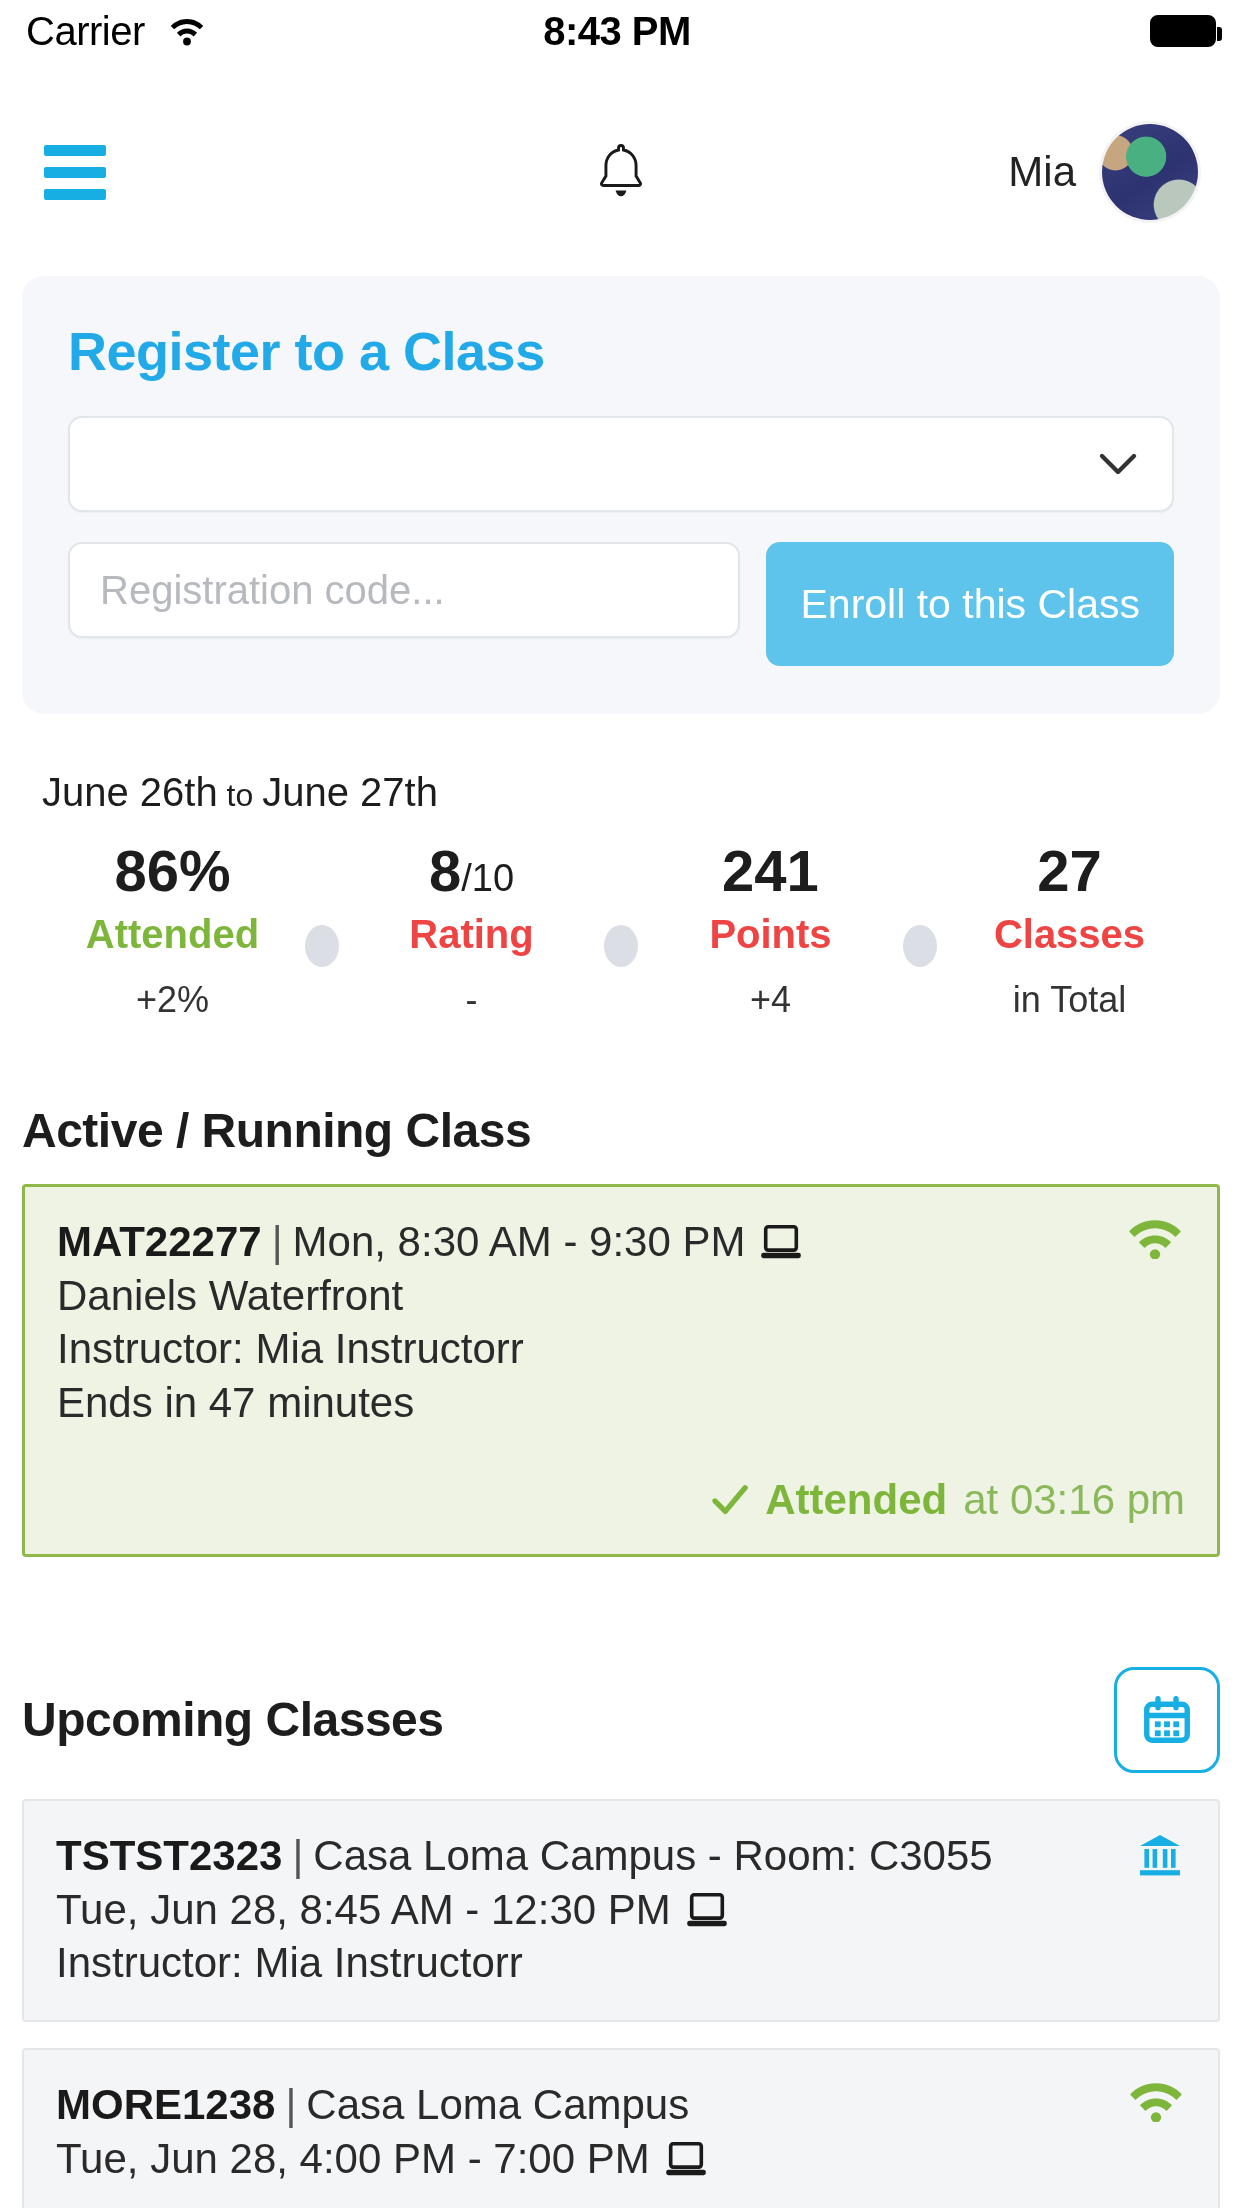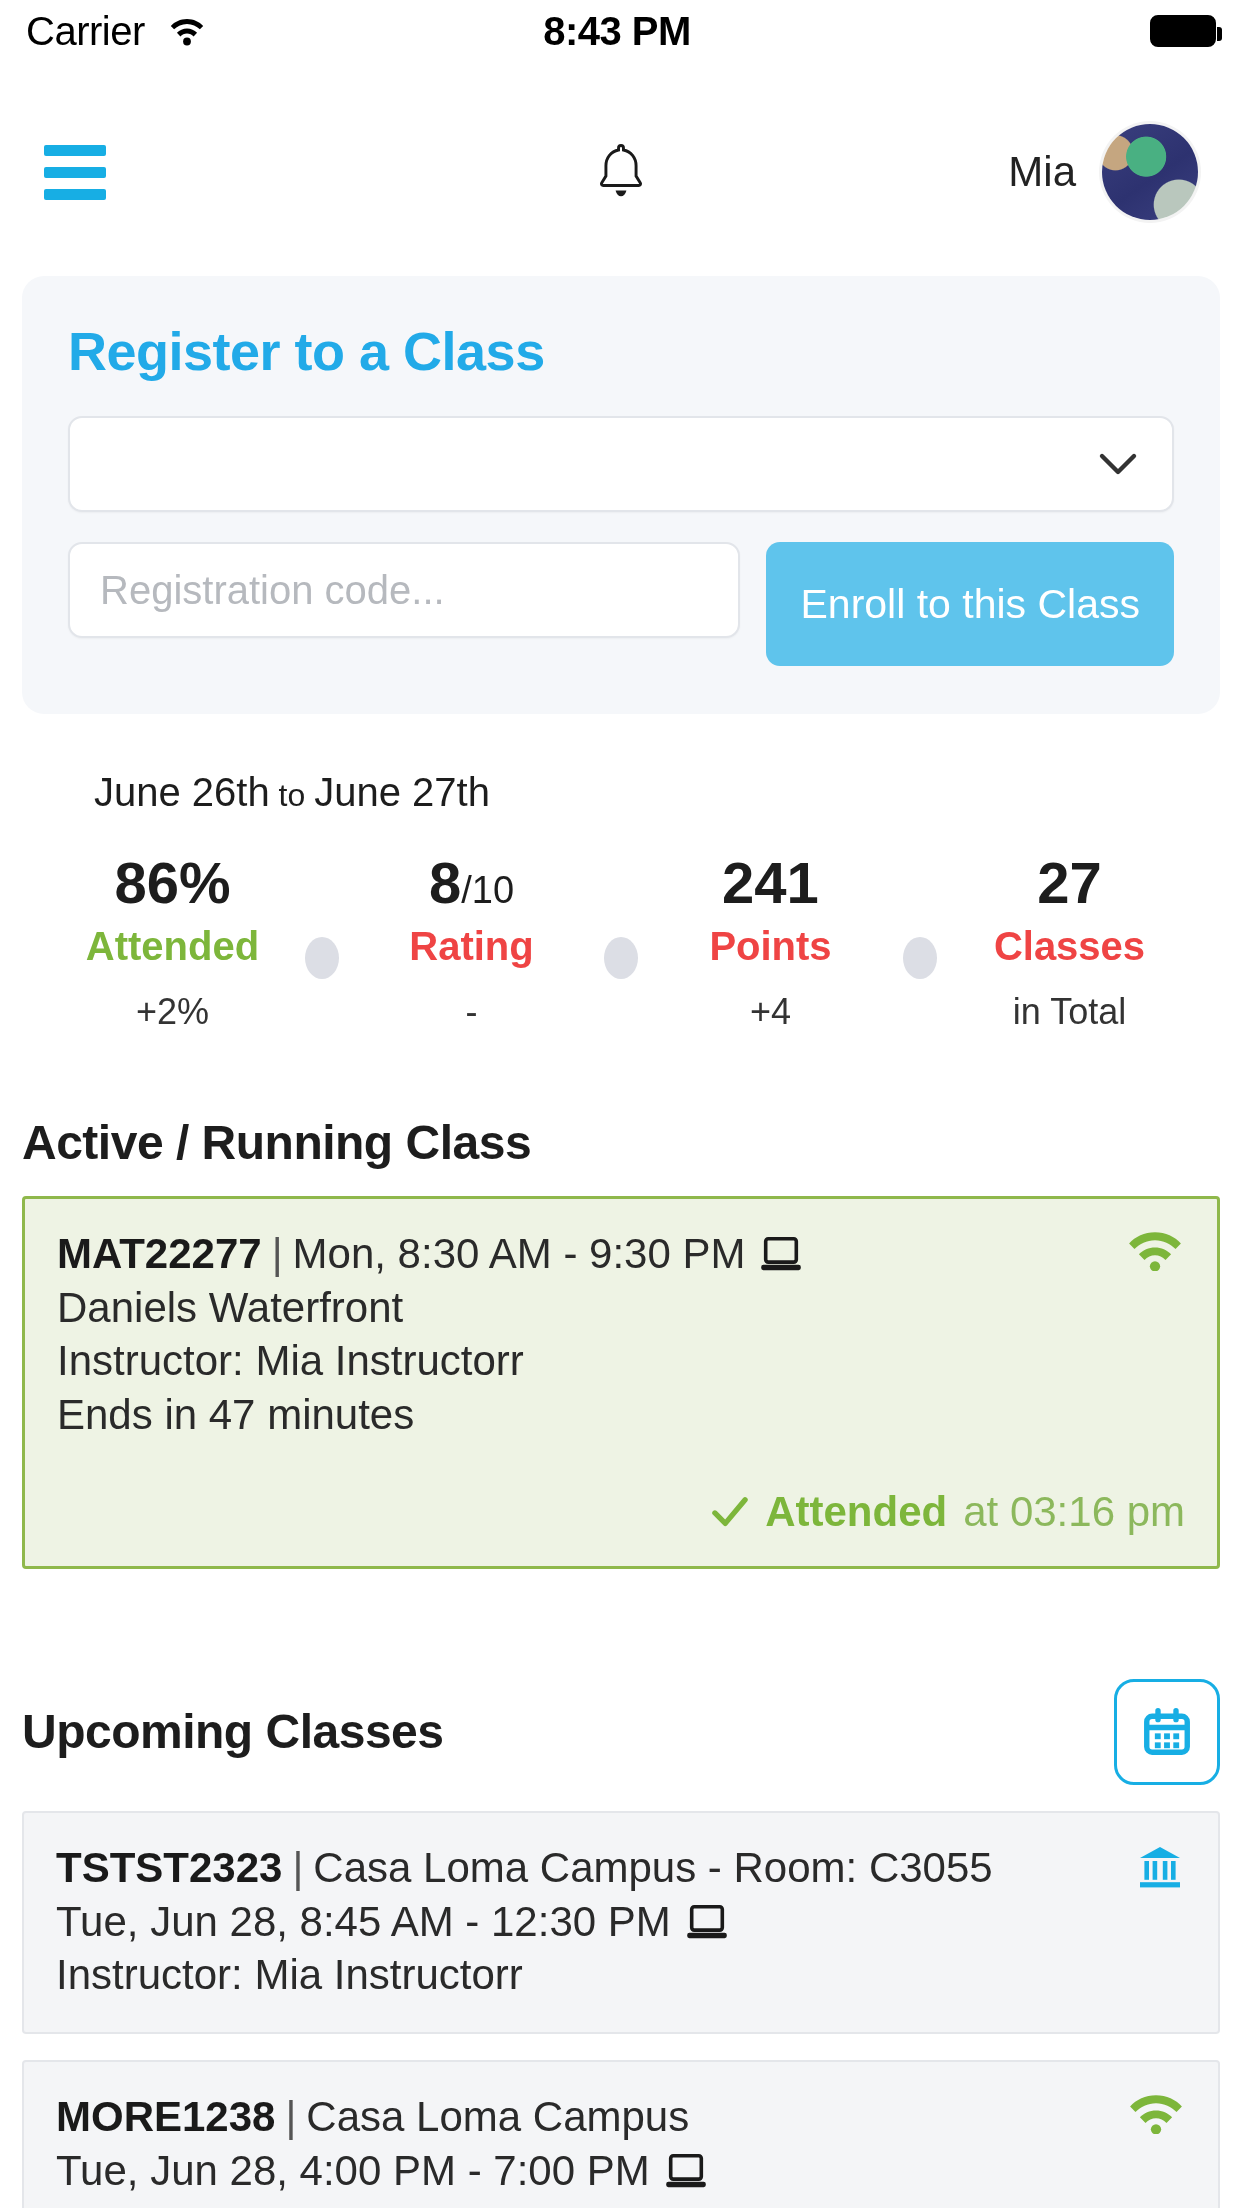--- a/index.html
+++ b/index.html
@@ -94,21 +94,21 @@
     height:124px; background:#5fc4ec; color:#fff;
     border:none; border-radius:14px;
     font-size:41px; padding:0 34px; cursor:pointer;
     font-family:"Liberation Sans", sans-serif;
     white-space:nowrap;
   }
 
   
   .stats-wrap{ padding:56px 0 0 0; }
   .date-range{
-    font-size:40px; color:#1d1d1d; padding-left:94px; margin-bottom:38px;
+    font-size:40px; color:#1d1d1d; padding-left:42px; margin-bottom:26px;
   }
   .date-range .small{ font-size:32px; }
   .stats-row{
     display:flex; align-items:flex-start; justify-content:center;
     padding:0 40px;
   }
   .stat{ flex:1; text-align:center; }
   .stat-value{ font-size:58px; font-weight:bold; color:#1d1d1d; line-height:1.05; }
   .stat-value .sub{ font-size:38px; font-weight:normal; }
   .stat-label{ font-size:40px; font-weight:bold; color:#ef4444; margin-top:10px; }

